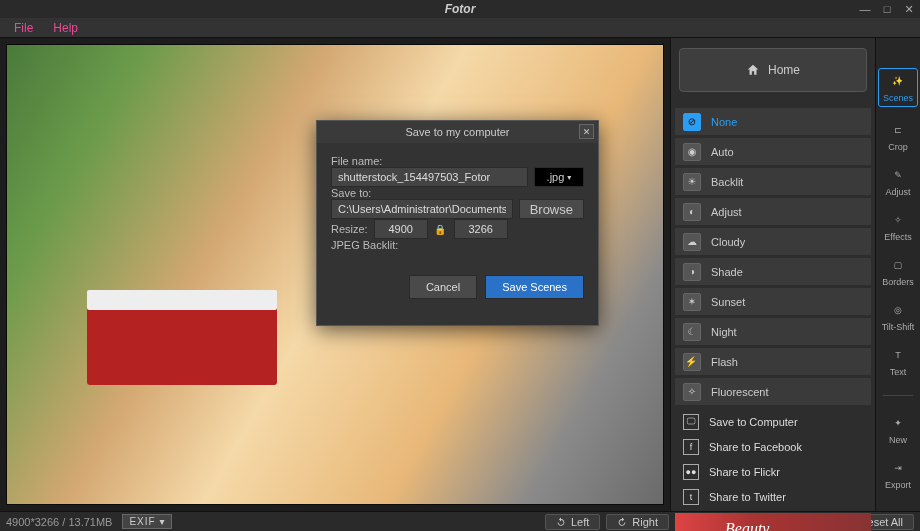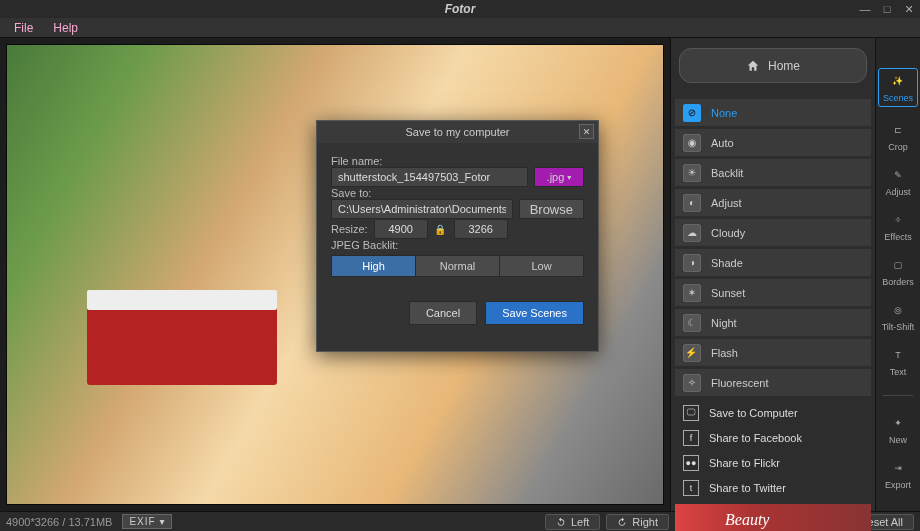--- a/index.html
+++ b/index.html
@@ -6,35 +6,35 @@
 body { width:920px; height:531px; background:#1a1a1a; color:#bbb; font-size:12px; overflow:hidden; position:relative; }
 
 
 .titlebar { height:18px; background:#2a2a2a; display:flex; align-items:center; justify-content:center; position:relative; }
 .titlebar .title { color:#ccc; font-weight:bold; font-size:12px;font-style:italic; }
 .titlebar .winctl { position:absolute; right:4px; top:0; display:flex; gap:8px; align-items:center; height:100%; }
 .titlebar .winctl span { width:14px; height:14px; display:flex; align-items:center; justify-content:center; color:#aaa; cursor:pointer; font-size:11px;}
 
 
 .menubar { height:20px; background:#333; display:flex; align-items:center; padding:0 6px; gap:4px; border-bottom:1px solid #111;}
-.menubar .mi { padding:2px 8px; color:#f9a8d4; cursor:pointer; }
+.menubar .mi { padding:2px 8px; color:#ec4899; cursor:pointer; }
 
 
 .main { display:flex; height:473px; }
 .canvas-area { flex:1; background:#1d1d1d; padding:6px; display:flex; }
 .canvas { flex:1; background:linear-gradient(120deg,#4a7a3a 0%,#6b9b4a 15%,#d4a872 35%,#f5d9a8 50%,#e8b878 70%,#8a8a8a 85%,#6a6a6a 100%); position:relative; border:1px solid #0a0a0a;}
 
 .canvas::before { content:""; position:absolute; left:80px; top:260px; width:190px; height:80px; background:#b42222; border-radius:3px;}
 .canvas::after { content:""; position:absolute; left:80px; top:245px; width:190px; height:20px; background:#eee; border-radius:2px;}
 
 
 .rpanel { width:205px; background:#2d2d2d; border-left:1px solid #111; display:flex; }
 .effects-col { flex:1; display:flex; flex-direction:column; }
 .home-btn-wrap { padding:10px 8px; }
-.home-btn { height:35px; background:#3e3e3e; border:1px solid #555; border-radius:12px; display:flex; align-items:center; justify-content:center; gap:8px; color:#ccc; cursor:pointer;}
+.home-btn { height:44px; background:#3e3e3e; border:1px solid #555; border-radius:4px; display:flex; align-items:center; justify-content:center; gap:8px; color:#ccc; cursor:pointer;}
 .home-btn svg{width:14px;height:14px;fill:#ccc;}
 
 .scene-list { margin:6px 4px 0 4px; display:flex; flex-direction:column; gap:3px; }
 .scene-item { height:27px; background:#3a3a3a; display:flex; align-items:center; gap:10px; padding:0 8px; color:#ccc; cursor:pointer; font-size:11px;}
 .scene-item.active { color:#2a9df4; }
 .scene-item .ic { width:18px; height:18px; background:#555; border:1px solid #666; border-radius:2px; display:flex;align-items:center;justify-content:center;font-size:10px;color:#ccc;}
 .scene-item.active .ic{background:#2a9df4; border-color:#2a9df4; color:#111;}
 
 .export-menu { margin:4px 4px 0 4px; }
 .export-item { height:25px; display:flex; align-items:center; gap:10px; padding:0 8px; color:#ddd; cursor:pointer; font-size:11px;}
@@ -58,21 +58,21 @@
 .sbtn svg{width:10px;height:10px;fill:#ccc;}
 
 
 .dialog { position:absolute; left:316px; top:120px; width:283px; background:#333; border:1px solid #555; box-shadow:0 4px 20px rgba(0,0,0,.6);}
 .dlg-title { height:22px; background:#3a3a3a; display:flex; align-items:center; justify-content:center; color:#ccc; font-size:11px; position:relative;}
 .dlg-close { position:absolute; right:4px; top:3px; width:15px; height:15px; background:#444; border:1px solid #666; display:flex;align-items:center;justify-content:center; font-size:9px; cursor:pointer;}
 .dlg-body { padding:12px 14px; display:flex; flex-direction:column; }
 .dlg-label { font-size:11px; color:#bbb;}
 .row { display:flex; gap:6px; align-items:center;}
 .inp { flex:1; height:20px; background:#444; border:1px solid #2a2a2a; color:#ddd; padding:0 6px; font-size:11px;}
-.sel { width:50px; height:20px; background:#a21caf; border:1px solid #2a2a2a; color:#ccc; font-size:11px; display:flex;align-items:center;justify-content:center; gap:3px;}
+.sel { width:50px; height:20px; background:#000000; border:1px solid #2a2a2a; color:#ccc; font-size:11px; display:flex;align-items:center;justify-content:center; gap:3px;}
 .sel::after{content:"▾"; font-size:8px;}
 .btn-sm { height:20px; padding:0 10px; background:#4a4a4a; border:1px solid #2a2a2a; color:#ccc; font-size:13px; display:flex;align-items:center;}
 .inp-sm { width:54px; height:20px; background:#444; border:1px solid #2a2a2a; color:#ddd; text-align:center; font-size:11px;}
 .lock{width:14px;height:14px;color:#888;display:flex;align-items:center;justify-content:center;font-size:10px;}
 .quality { display:flex; margin-top:4px;}
 .qbtn { flex:1; height:22px; display:flex; align-items:center; justify-content:center; background:#4a4a4a; border:1px solid #2a2a2a; color:#ccc; font-size:11px; cursor:pointer;}
 .qbtn+.qbtn{border-left:none;}
 .qbtn.active{ background:#3b6ea5; color:#fff;}
 .dlg-footer { display:flex; justify-content:flex-end; gap:8px; padding:12px 14px 26px;}
 .btn { height:24px; padding:0 16px; background:#4a4a4a; border:1px solid #2a2a2a; color:#ddd; font-size:11px; display:flex;align-items:center; cursor:pointer;}
@@ -274,23 +274,18 @@
       <input class="inp" value="C:\Users\Administrator\Documents" style="">
       <div class="btn-sm">Browse</div>
     </div>
     <div class="row">
       <span class="dlg-label">Resize:</span>
       <input class="inp-sm" value="4900" style="">
       <span class="lock">🔒</span>
       <input class="inp-sm" value="3266" style="">
     </div>
     <div class="dlg-label">JPEG Backlit:</div>
-    <div class="quality">
-      <div class="qbtn active">High</div>
-      <div class="qbtn">Normal</div>
-      <div class="qbtn">Low</div>
-    </div>
   </div>
   <div class="dlg-footer">
     <div class="btn">Cancel</div>
     <div class="btn primary">Save Scenes</div>
   </div>
 </div>
 
 </body></html>

